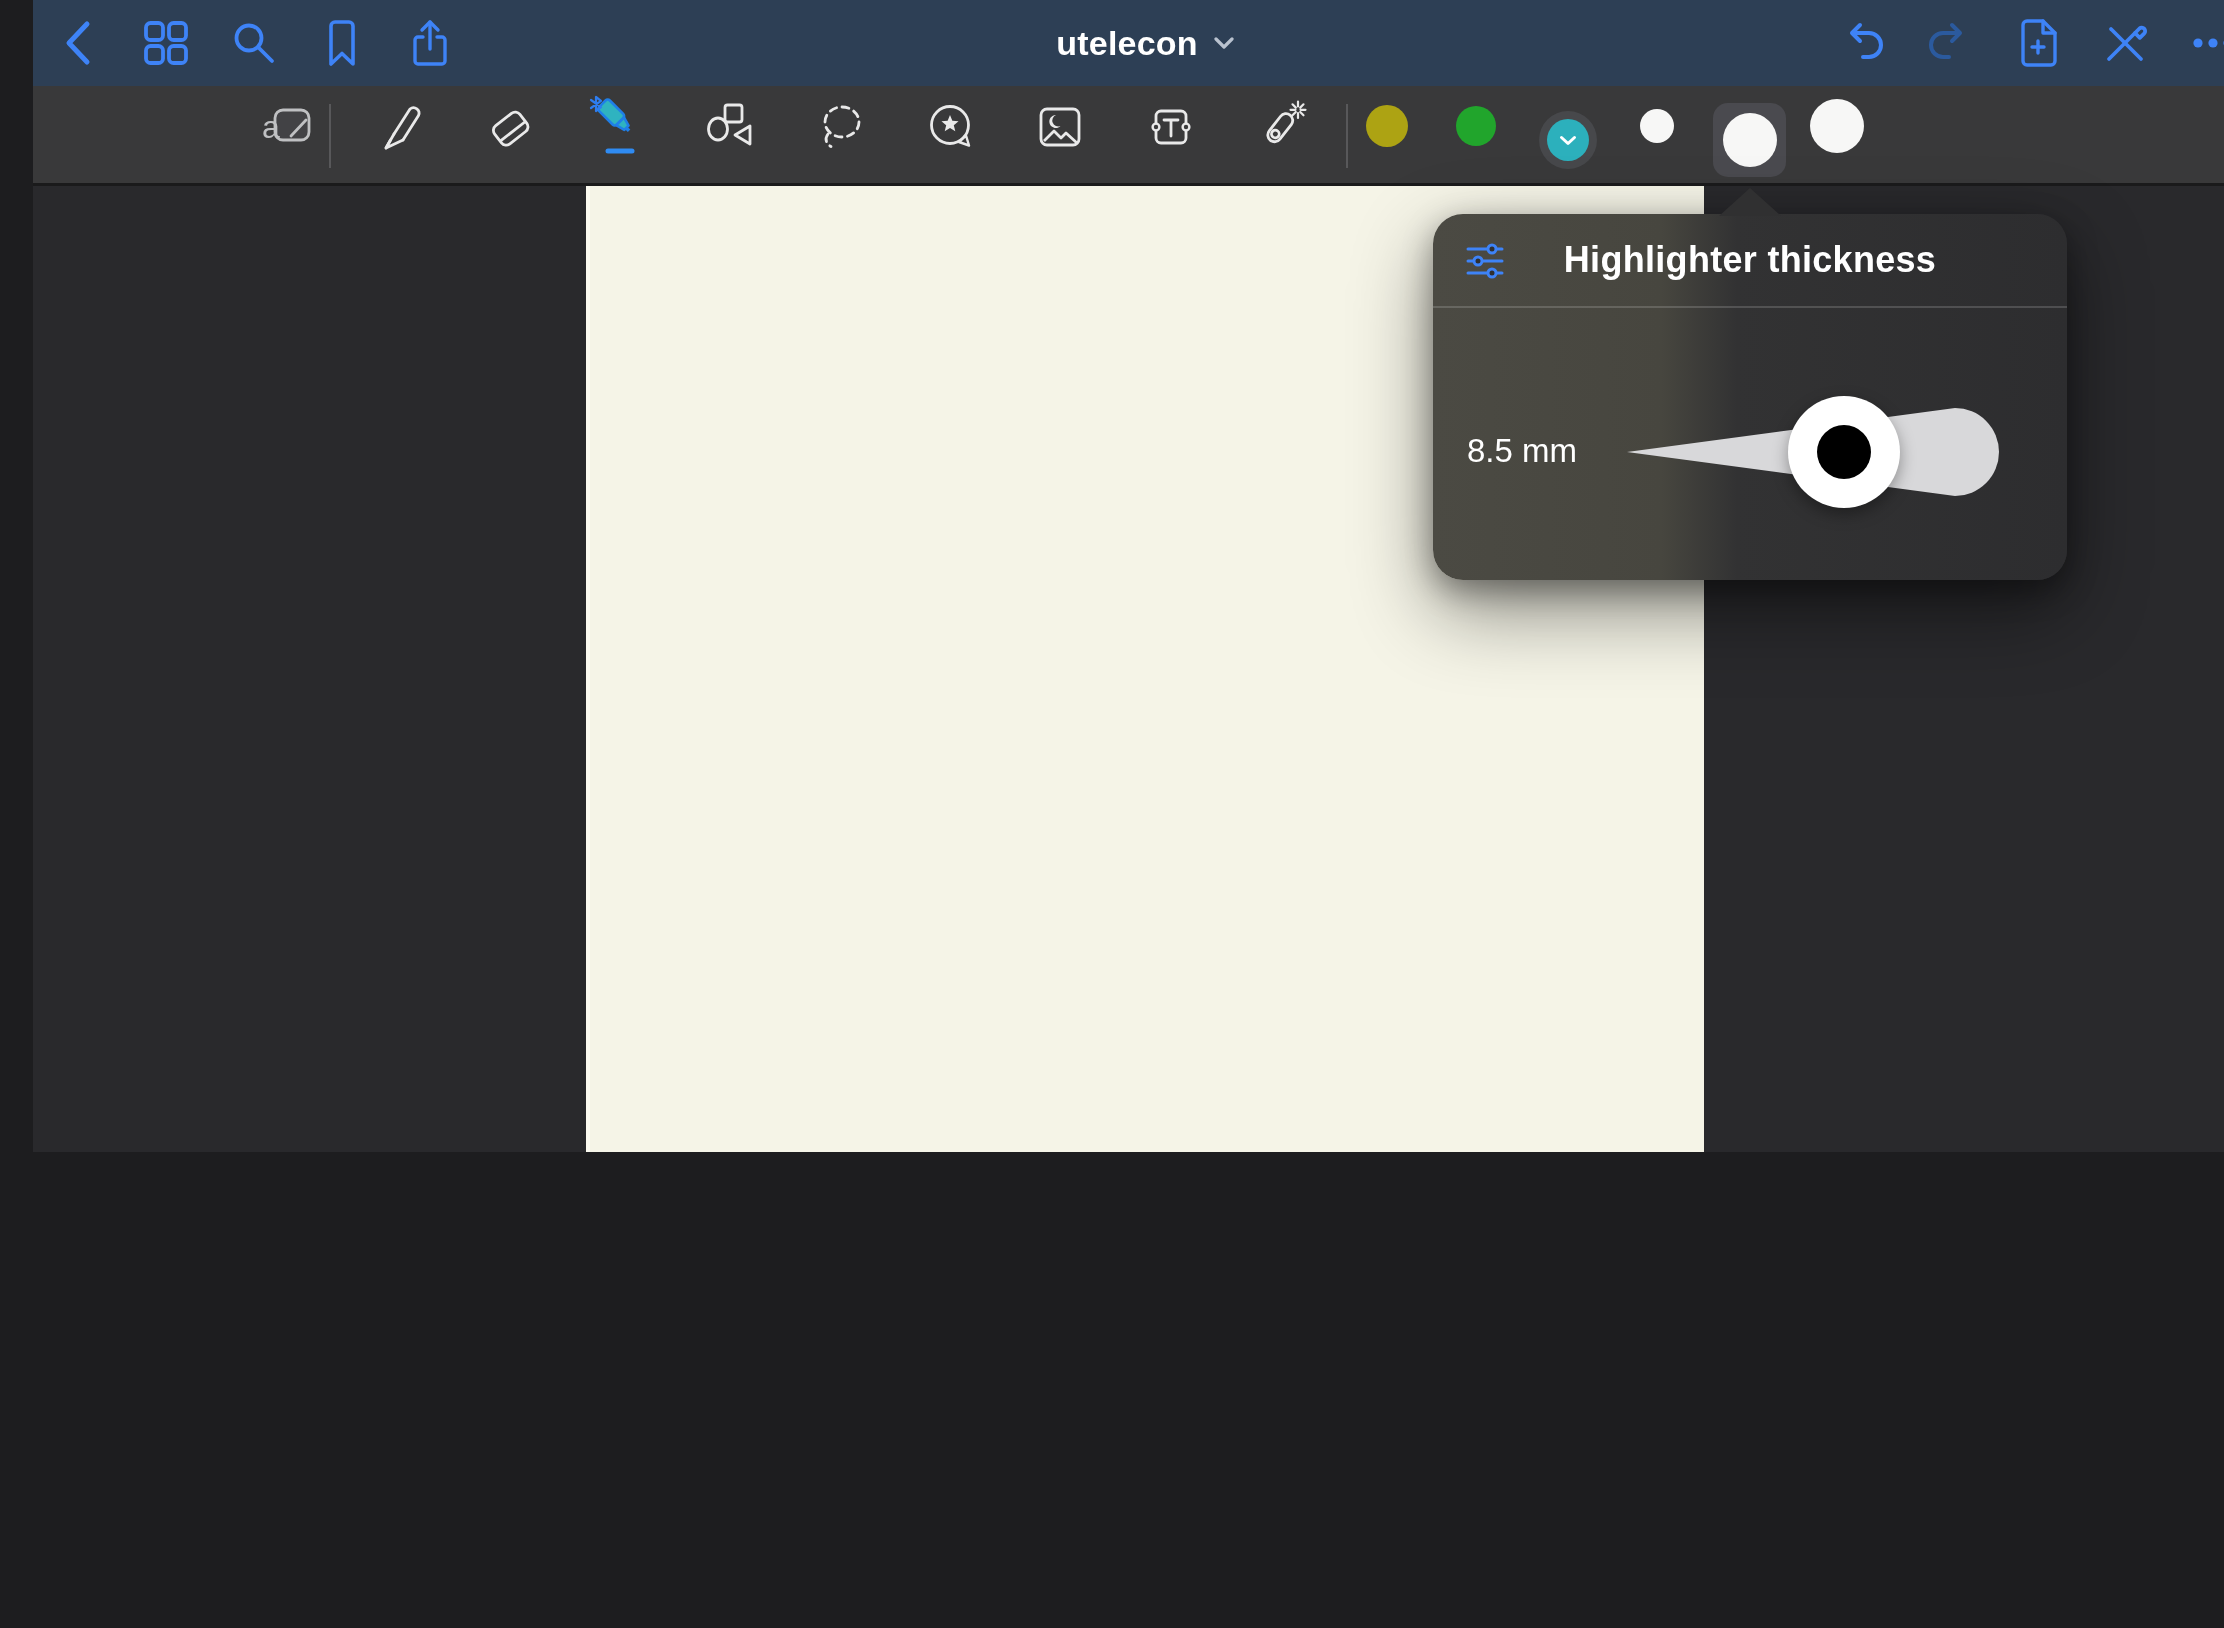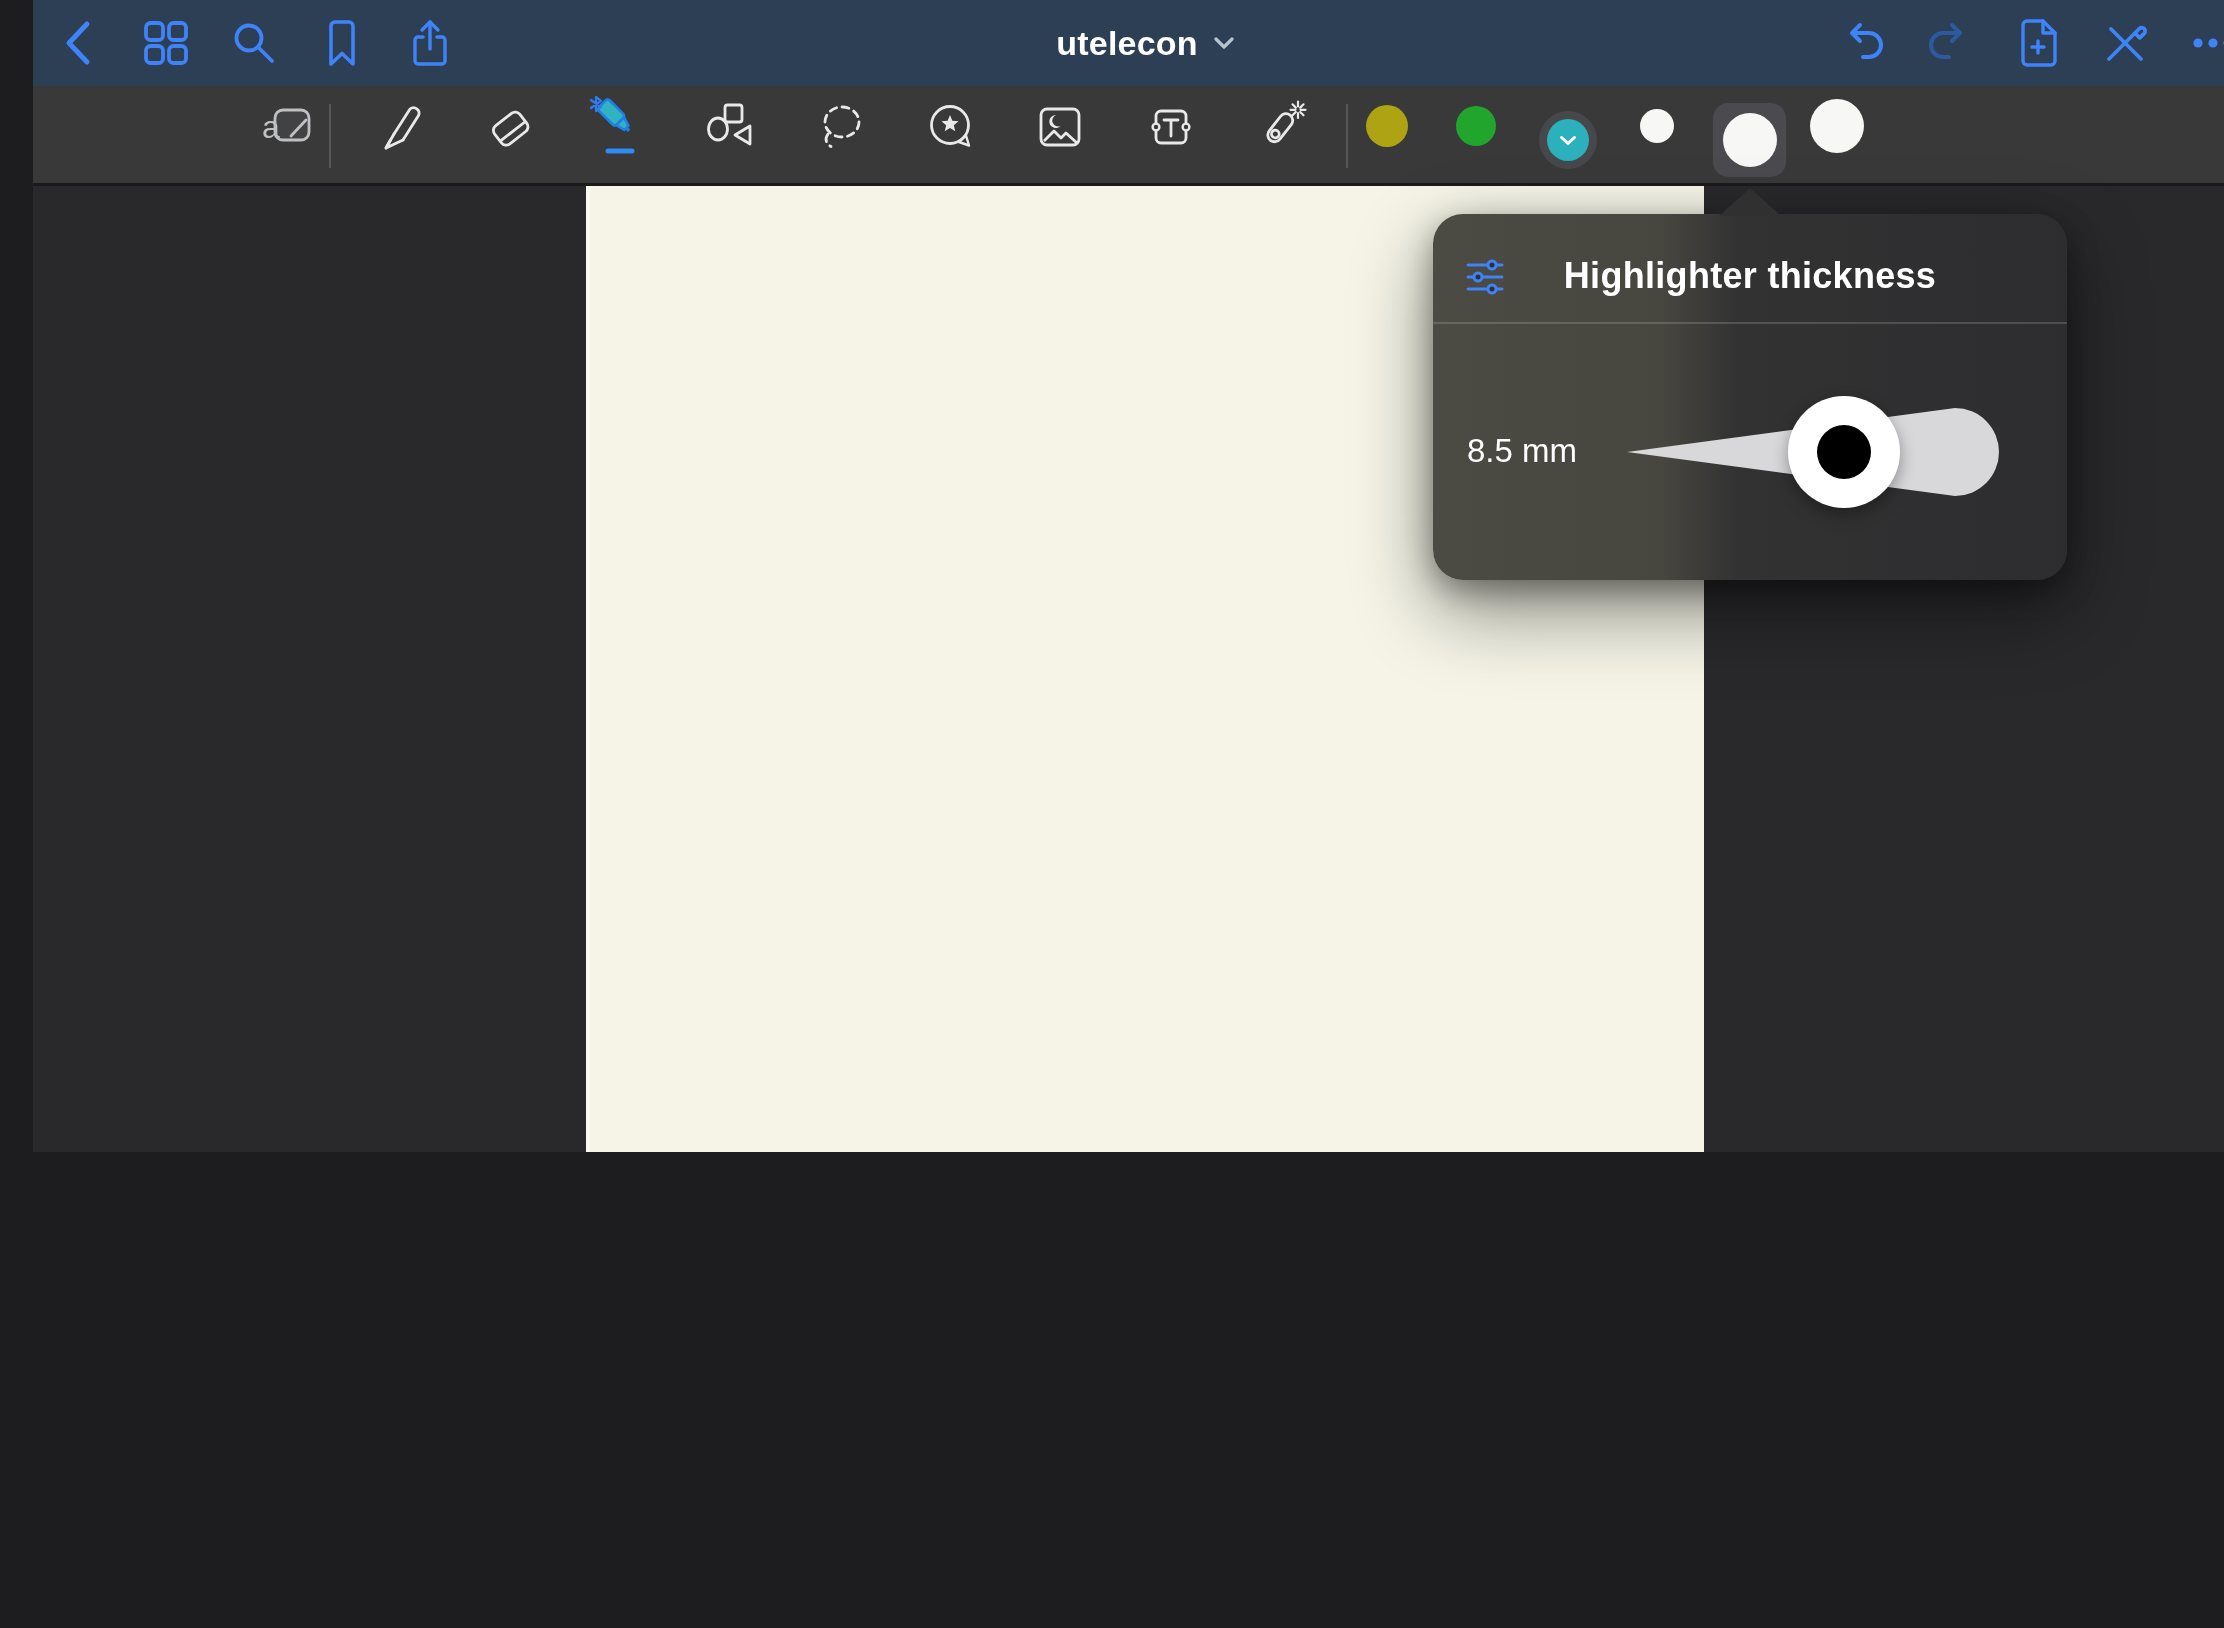--- a/index.html
+++ b/index.html
@@ -48,21 +48,21 @@
     background:linear-gradient(90deg,#4b4a43 0%,#47463f 36%,#323233 48%,#2d2d2f 100%);
     box-shadow:0 30px 80px rgba(0,0,0,.45),0 10px 30px rgba(0,0,0,.35);
     z-index:40;
   }
   #popover-caret{
     position:absolute;left:1686px;top:188px;width:0;height:0;z-index:41;
     border-left:31px solid transparent;border-right:31px solid transparent;
     border-bottom:28px solid #303031;
   }
   #popover-header{
-    position:absolute;left:0;top:16px;width:100%;height:94px;
+    position:absolute;left:0;top:0;width:100%;height:94px;
     display:flex;align-items:center;justify-content:center;
     border-bottom:2px solid rgba(255,255,255,.16);box-sizing:border-box;
   }
   #popover-title{color:#fff;font-size:36px;font-weight:600;letter-spacing:.3px;}
   #popover-settings{position:absolute;left:30px;top:25px;width:44px;height:44px;display:flex;align-items:center;justify-content:center;}
   #thickness-label{
     position:absolute;left:34px;top:218px;width:150px;color:#fff;font-size:33px;font-weight:400;
   }
   #slider-track{position:absolute;left:192px;top:190px;}
   #slider-thumb{

